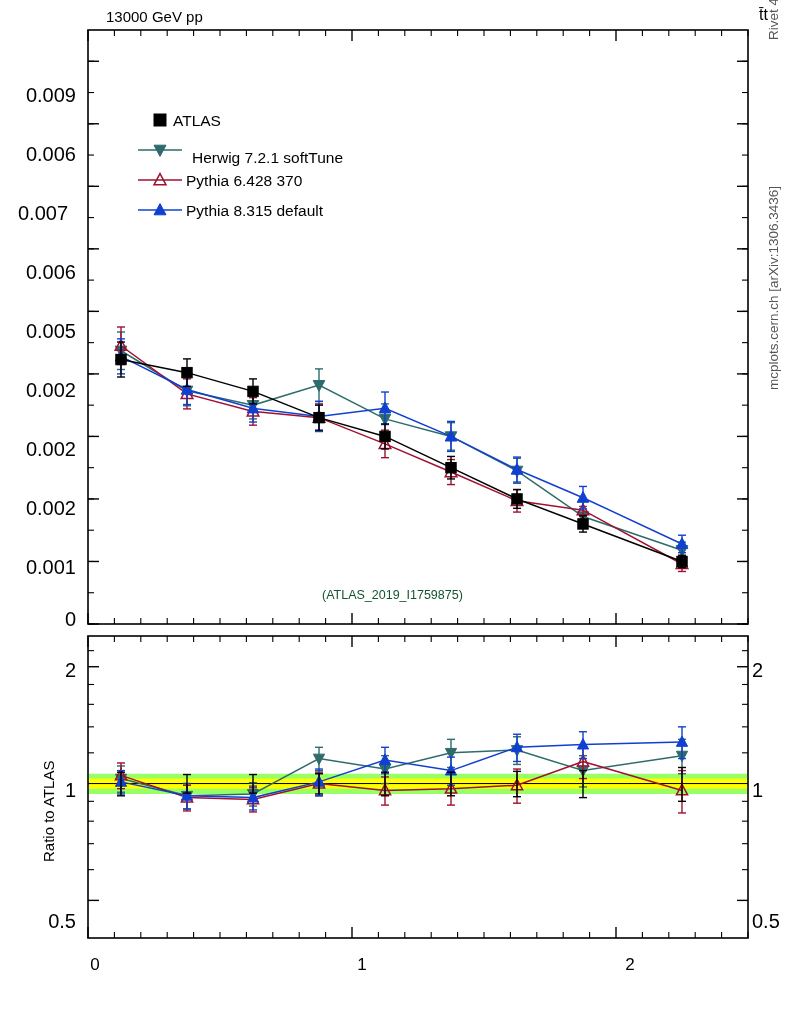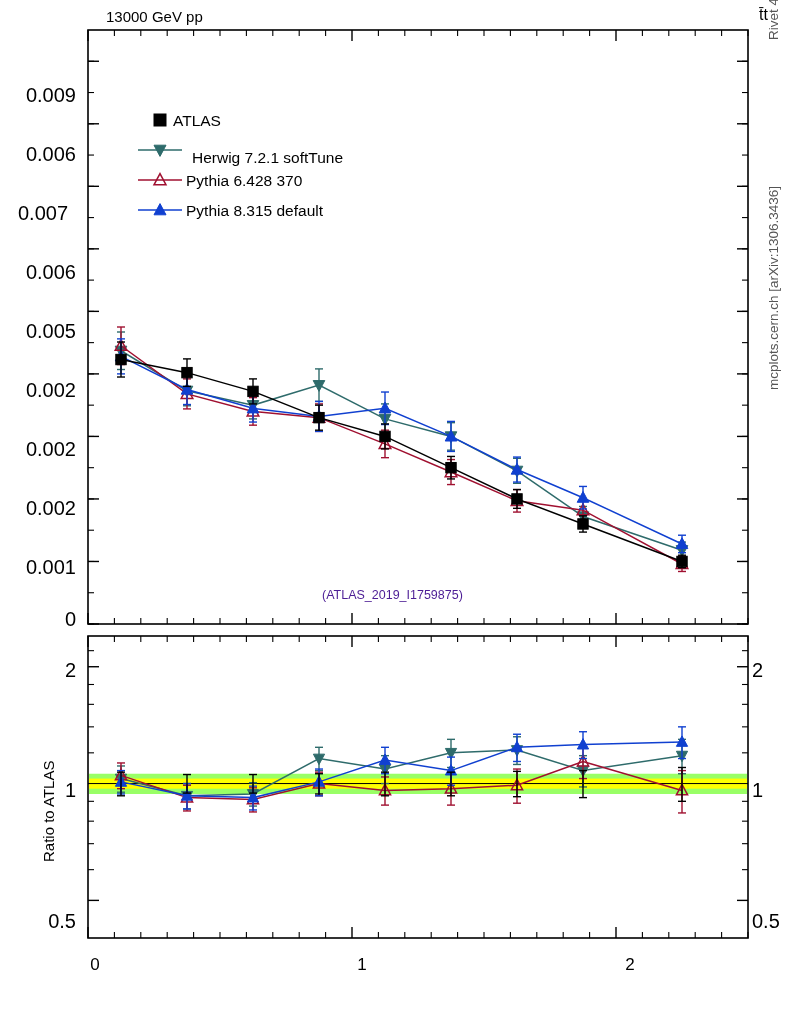--- a/index.html
+++ b/index.html
@@ -7,21 +7,21 @@
   #root{position:relative;width:786px;height:1024px;overflow:hidden;}
 
   .txt{position:absolute;white-space:nowrap;}
   .hdr-left{left:106px;top:8px;font-size:15px;}
   .hdr-right{right:18px;top:6px;font-size:16px;}
 
   .right-lab{position:absolute;font-size:13.5px;color:#555;
              transform-origin:0 0;transform:rotate(-90deg);white-space:nowrap;}
 
   .plot-title{position:absolute;left:302px;top:66px;font-size:17px;}
-  .watermark{position:absolute;left:322px;top:588px;font-size:12.5px;color:#4c1d95;}
+  .watermark{position:absolute;left:322px;top:588px;font-size:12.5px;color:#14532d;}
 
   .axis-num{position:absolute;font-size:20px;text-align:right;}
   .axis-num-c{position:absolute;font-size:17px;text-align:center;}
 
   .ylabel{position:absolute;font-size:15px;transform-origin:0 0;transform:rotate(-90deg);white-space:nowrap;}
 
   svg{position:absolute;left:0;top:0;}
 
   .legend-txt{position:absolute;font-size:15.5px;white-space:nowrap;}
 </style>

